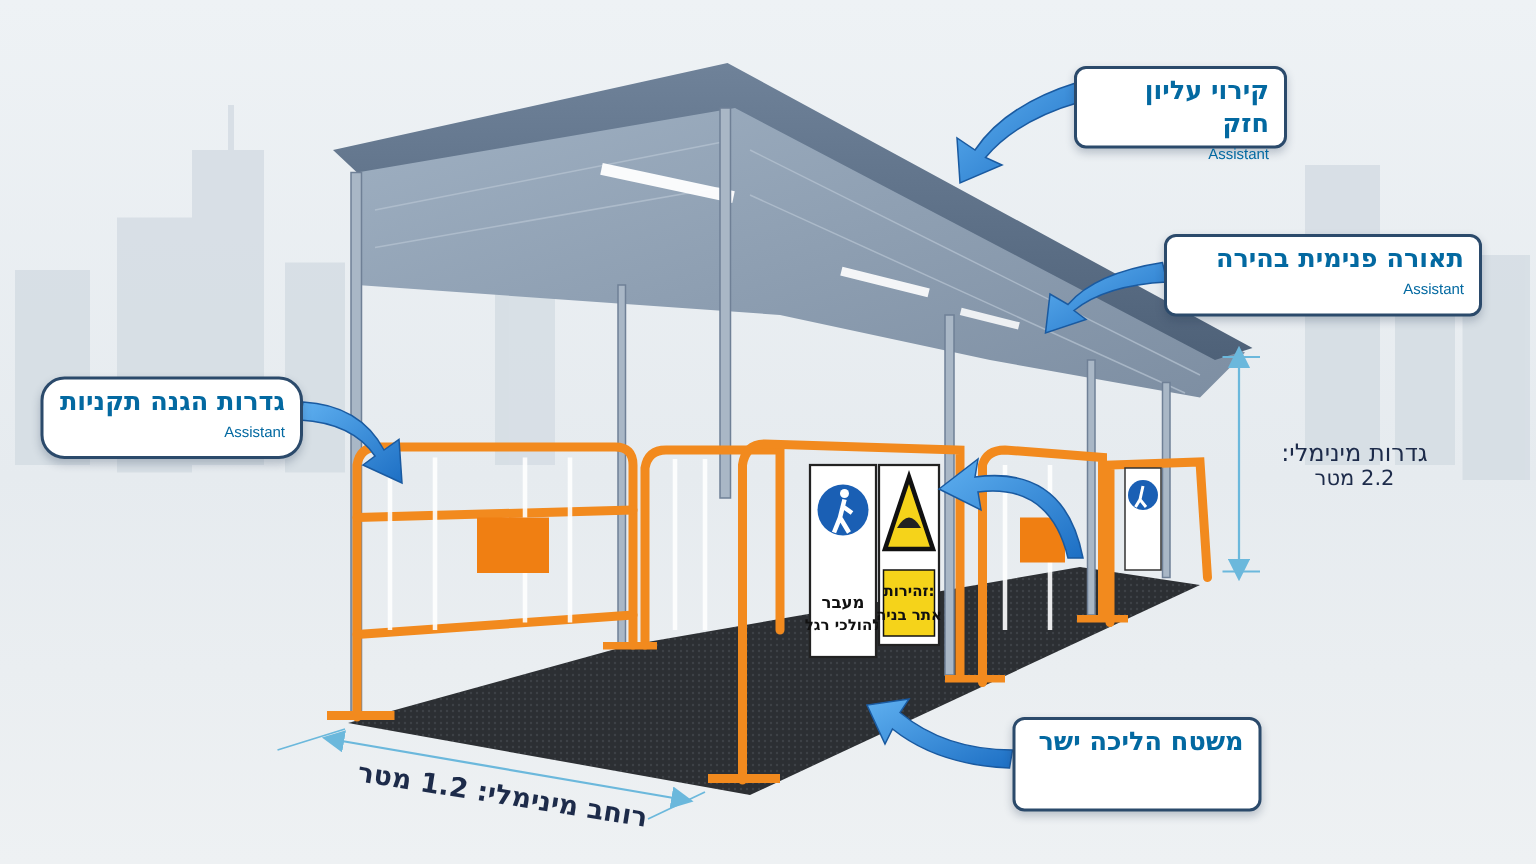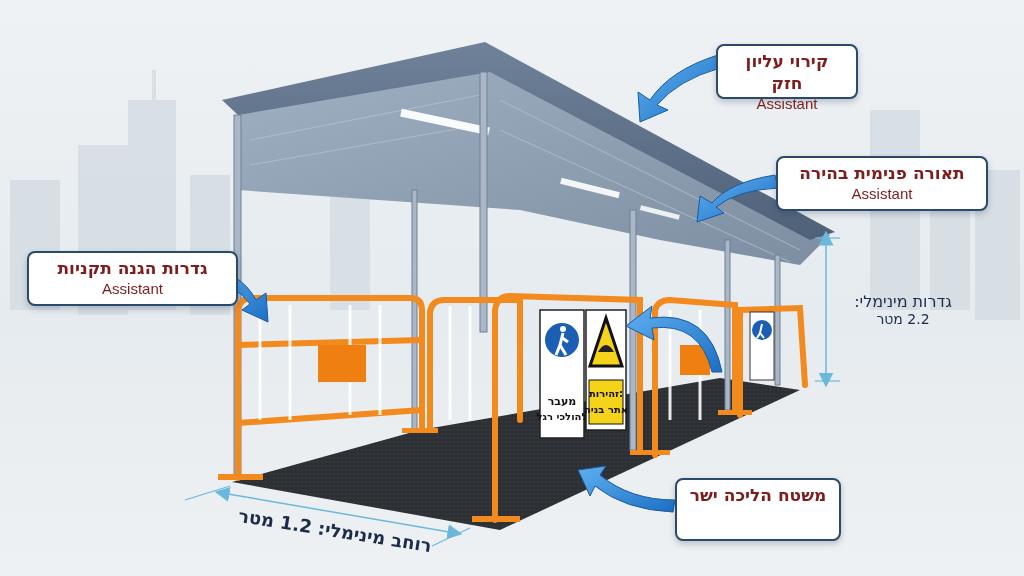--- a/index.html
+++ b/index.html
@@ -2,23 +2,23 @@
 <html><head>
 <meta charset="utf-8">
 <style>
   html, body { margin: 0; padding: 0; }
   body { width: 1024px; height: 576px; overflow: hidden; position: relative;
          font-family: "DejaVu Sans", sans-serif;
          background: linear-gradient(180deg, #eef2f5 0%, #e6ebef 55%, #eef1f3 100%); }
   .scene { position: absolute; left: 0; top: 0; width: 1024px; height: 576px; }
   .callout { position: absolute; background: #ffffff; border: 2px solid #2b4a6b;
              border-radius: 8px; box-shadow: 0 3px 6px rgba(30,50,80,0.25);
-             text-align: center; color: #7f1d1d; padding: 4px 10px; box-sizing: border-box; }
+             text-align: right; color: #0369a1; padding: 4px 10px; box-sizing: border-box; }
   .callout .heb { font-weight: bold; font-size: 17px; line-height: 22px; direction: rtl; }
-  .callout .lat { font-size: 15px; line-height: 19px; font-family: "Liberation Sans", sans-serif; }
+  .callout .lat { font-size: 10px; line-height: 19px; font-family: "Liberation Sans", sans-serif; }
   .dim-text { position: absolute; color: #1d2b4a; direction: rtl; text-align: center; }
 </style>
 </head>
 <body>
 
 <svg class="scene" viewBox="0 0 1024 576" xmlns="http://www.w3.org/2000/svg">
   <defs>
     <linearGradient id="roofTop" x1="0" y1="0" x2="0" y2="1">
       <stop offset="0" stop-color="#6f8299"></stop>
         <stop offset="1" stop-color="#4e6178"></stop>
@@ -147,21 +147,21 @@
 </svg>
 
 <div class="callout" style="left:716px;top:44px;width:142px;height:55px;">
   <div class="heb">קירוי עליון חזק</div>
   <div class="lat">Assistant</div>
 </div>
 <div class="callout" style="left:776px;top:156px;width:212px;height:55px;">
   <div class="heb">תאורה פנימית בהירה</div>
   <div class="lat">Assistant</div>
 </div>
-<div class="callout" style="left:27px;top:251px;width:211px;height:55px;">
+<div class="callout" style="left:27px;top:251px;width:175px;height:55px;border-radius:16px;">
   <div class="heb">גדרות הגנה תקניות</div>
   <div class="lat">Assistant</div>
 </div>
 <div class="callout" style="left:675px;top:478px;width:166px;height:63px;">
   <div class="heb">משטח הליכה ישר</div>
 </div>
 
 <div class="dim-text" style="left:832px;top:292px;width:142px;">
   <div style="font-size:16px;">גדרות מינימלי:</div>
   <div style="font-size:14px;font-weight:normal;">2.2 מטר</div>

